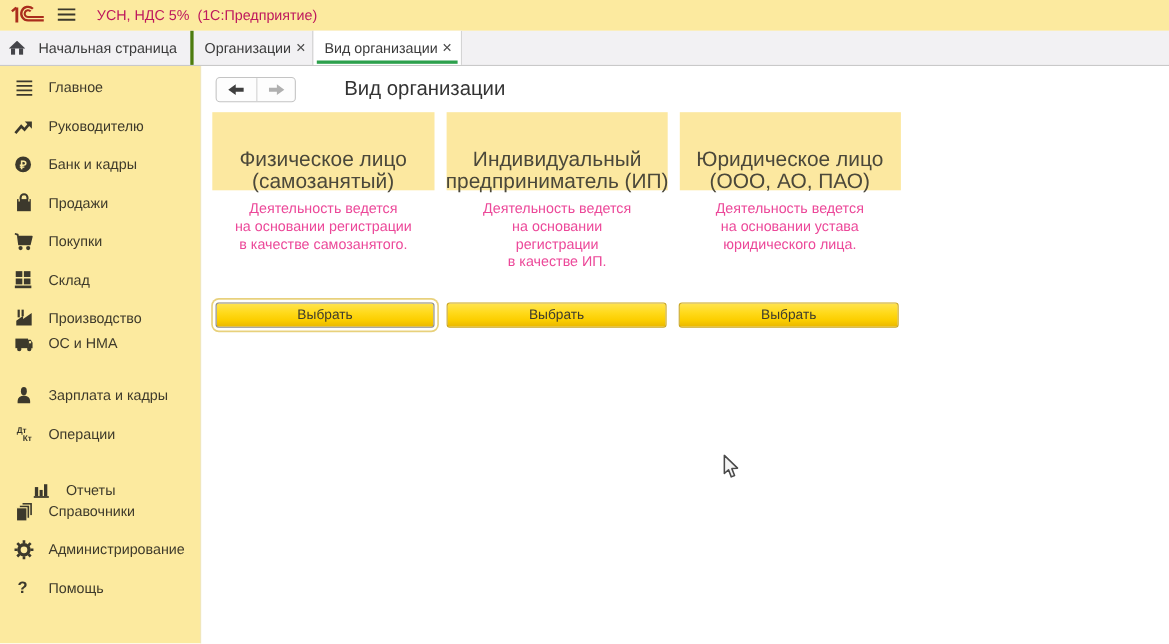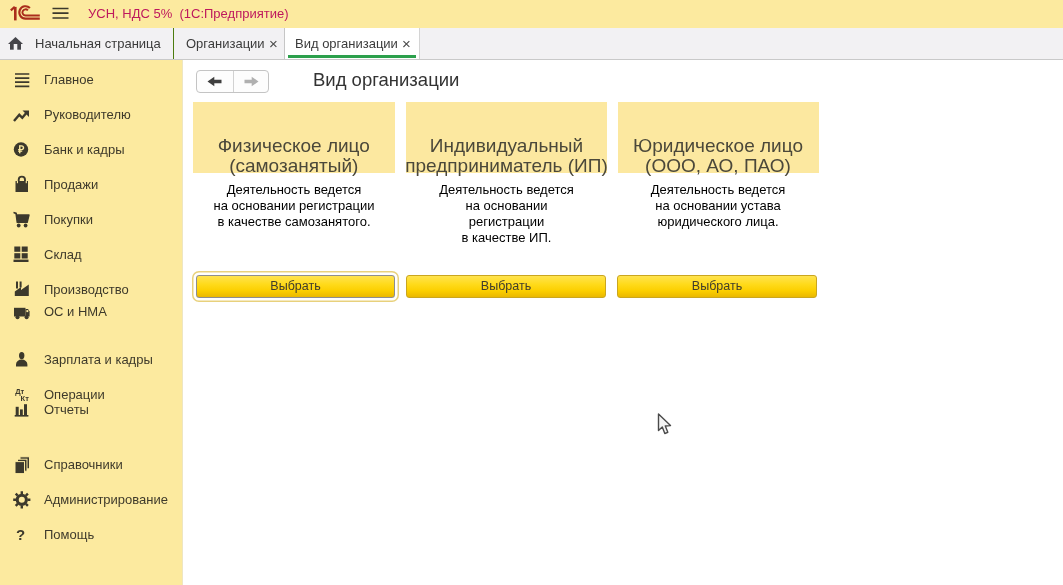--- a/index.html
+++ b/index.html
@@ -7,21 +7,21 @@
        font-family:"Liberation Sans",sans-serif;background:#fff;}
   .abs{position:absolute;}
   
   #topbar{position:absolute;left:0;top:0;width:1063px;height:28px;background:#fcea9f;}
   #apptitle{position:absolute;left:88px;top:0;height:28px;line-height:28px;
     font-size:13px;color:#be185d;white-space:pre;}
   
   #tabbar{position:absolute;left:0;top:28px;width:1063px;height:31px;background:#f2f1f3;
     border-bottom:1px solid #c9c9c9;}
   .tabtext{font-size:13px;color:#3b3b3b;}
-  #tab0{position:absolute;left:0;top:0;width:173px;height:31px;border-right:1px solid #4d7c0f;}
+  #tab0{position:absolute;left:0;top:0;width:173px;height:31px;border-right:3px solid #4d7c0f;}
   #tab0 span{position:absolute;left:35px;top:0;height:31px;line-height:31px;}
   #tab1{position:absolute;left:174px;top:0;width:110px;height:31px;border-right:1px solid #c6c6c6;}
   #tab1 span{position:absolute;left:12px;top:0;height:31px;line-height:31px;}
   #tab2{position:absolute;left:285px;top:0;width:134px;height:31px;background:#fff;border-right:1px solid #d4d4d4;}
   #tab2 span{position:absolute;left:10px;top:0;height:31px;line-height:31px;}
   #greenbar{position:absolute;left:3px;top:27px;width:128px;height:3px;background:#2ca04c;}
   .closex{position:absolute;top:0;height:31px;line-height:31px;font-size:15px;color:#4a4a4a;}
   
   #sidebar{position:absolute;left:0;top:60px;width:182px;height:525px;background:#fcea9f;
     border-right:1px solid #eee6c2;}
@@ -33,21 +33,21 @@
   #content{position:absolute;left:183px;top:60px;width:880px;height:525px;background:#fff;}
   
   #navgrp{position:absolute;left:13px;top:9.5px;width:71px;height:21px;background:#fdfdfd;
      border:1px solid #c4c4c4;border-radius:4px;}
   #navdiv{position:absolute;left:36px;top:0;width:1px;height:21px;background:#d2d2d2;}
   #formtitle{position:absolute;left:130px;top:8px;font-size:18.5px;color:#333333;line-height:24px;}
   
   .cardhead{position:absolute;top:42px;height:70.5px;background:#fce8a0;
      text-align:center;font-size:19px;line-height:20px;color:#4b483a;}
   .cardhead .in{position:absolute;left:50%;transform:translateX(-50%);top:15px;white-space:nowrap;margin-top:19px;}
-  .carddesc{position:absolute;top:122px;text-align:center;font-size:13px;line-height:16px;color:#000000;}
+  .carddesc{position:absolute;top:122px;text-align:center;font-size:13px;line-height:16px;color:#ec4899;}
   .btn{position:absolute;top:214.5px;height:21px;border-radius:3px;
      background:linear-gradient(180deg,#ffe34f 0%,#ffda1a 40%,#fccf00 70%,#eab800 100%);
      text-align:center;font-size:12.5px;line-height:21px;color:#403d2c;}
   .btn.plain{border:1px solid #caa61f;}
   .btn.focus{border:1px solid #8e8e8e;box-shadow:0 0 0 2.5px #ffffff,0 0 0 4px #e8d17c;}
 </style>
 </head>
 <body>
 <div id="topbar">
 
@@ -159,21 +159,21 @@
       </svg>
       <span class="lbl">Зарплата и кадры</span>
     </div>
     <div class="sbitem" style="top: 317px;">
       <svg width="20" height="20" viewBox="0 0 20 20">
         <text x="3.2" y="8.6" font-size="7.5" font-weight="bold" font-family="Liberation Sans" fill="#3c392c">Дт</text>
    <text x="8.6" y="16.2" font-size="7.5" font-weight="bold" font-family="Liberation Sans" fill="#3c392c">Кт</text>
       </svg>
       <span class="lbl">Операции</span>
     </div>
-    <div class="sbitem" style="top: 332px;">
+    <div class="sbitem" style="top: 368px; margin-left: 16px;">
       <svg width="20" height="20" viewBox="0 0 20 20">
         <rect x="3.7" y="6.8" width="3" height="8.2" fill="#3c392c"></rect>
         <rect x="8" y="9.4" width="2.8" height="5.6" fill="#3c392c"></rect>
    <rect x="12" y="4.2" width="3" height="10.8" fill="#3c392c"></rect>
         <rect x="2.7" y="15" width="13.7" height="1.6" fill="#3c392c"></rect>
       </svg>
       <span class="lbl">Отчеты</span>
     </div>
     <div class="sbitem" style="top: 387px;">
       <svg width="20" height="20" viewBox="0 0 20 20">

